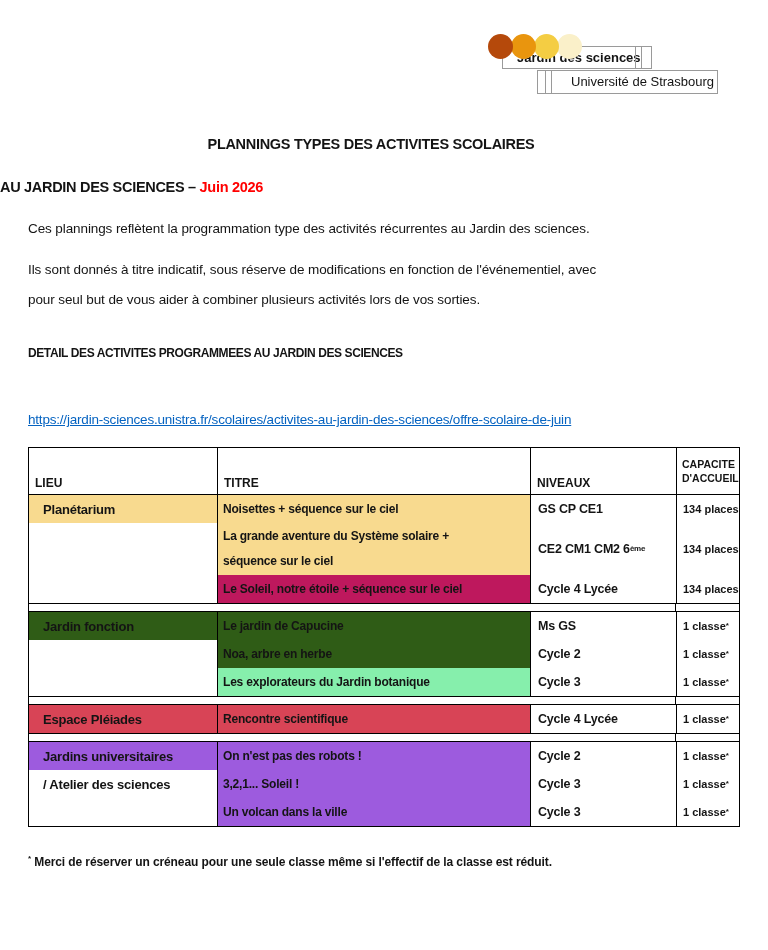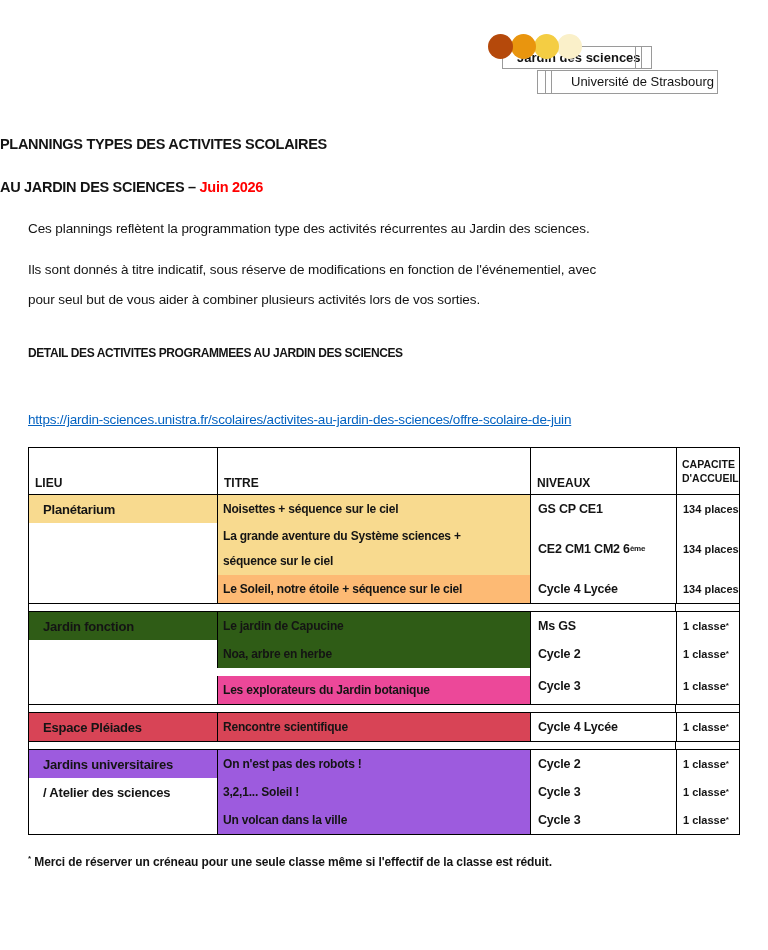--- a/index.html
+++ b/index.html
@@ -13,21 +13,21 @@
   .lbox1{left:502px;top:46px;width:150px;height:23px;z-index:2;
          font-weight:bold;font-size:13px;line-height:21px;padding-left:14px;}
   .lbox1::before{content:"";position:absolute;right:15px;top:0;bottom:0;border-left:1px solid #9a9a9a;}
   .lbox1::after{content:"";position:absolute;right:9px;top:0;bottom:0;border-left:1px solid #9a9a9a;}
   .lbox2{left:537px;top:70px;width:181px;height:24px;z-index:3;
          font-size:13px;line-height:22px;padding-left:33px;}
   .lbox2::before{content:"";position:absolute;left:7px;top:0;bottom:0;border-left:1px solid #9a9a9a;}
   .lbox2::after{content:"";position:absolute;left:13px;top:0;bottom:0;border-left:1px solid #9a9a9a;}
 
   
-  .title1{position:absolute;top:136px;left:0;width:742px;
+  .title1{position:absolute;top:136px;left:0;width:742px;text-align:center;
           font-weight:bold;font-size:14.5px;letter-spacing:-0.3px;}
   .title2{position:absolute;top:169px;left:0;width:742px;text-align:left;
           font-weight:bold;font-size:14.5px;letter-spacing:-0.3px;margin-top:10px;}
   .red{color:#FF0000;}
   .para{position:absolute;left:28px;margin:0;font-size:13.5px;line-height:30px;
         white-space:pre-line;letter-spacing:-0.1px;}
   .p1{top:214px;}
   .p2{top:255px;}
   .heading{position:absolute;left:28px;top:346px;font-weight:bold;font-size:12px;letter-spacing:-0.4px;}
   .p3{top:378px;}
@@ -105,30 +105,30 @@
           <div class="lieu-cell" style="grid-row: 1 / span 3;">
             <div class="lieu-label" style="background: rgb(248, 218, 143);">Planétarium</div>
           </div>
           <div class="trow-titre" style="grid-row: 1; background: rgb(248, 218, 143);">Noisettes + séquence sur le ciel</div>
           <div class="trow-niv" style="grid-row: 1;">
             <span>GS CP CE1</span>
           </div>
           <div class="trow-cap" style="grid-row: 1;">
             <span>134 places</span>
           </div>
-          <div class="trow-titre wrap" style="grid-row: 2; background: rgb(248, 218, 143);">La grande aventure du Système sciences +
+          <div class="trow-titre wrap" style="grid-row: 2; background: rgb(248, 218, 143);">La grande aventure du Système solaire +
 séquence sur le ciel</div>
           <div class="trow-niv" style="grid-row: 2;">
             <span>CE2 CM1 CM2 6</span>
             <sup>ème</sup>
           </div>
           <div class="trow-cap" style="grid-row: 2;">
             <span>134 places</span>
           </div>
-          <div class="trow-titre" style="grid-row: 3; background: #fdba74;">Le Soleil, notre étoile + séquence sur le ciel</div>
+          <div class="trow-titre" style="grid-row: 3; background: #be185d;">Le Soleil, notre étoile + séquence sur le ciel</div>
           <div class="trow-niv" style="grid-row: 3;">
             <span>Cycle 4 Lycée</span>
           </div>
           <div class="trow-cap" style="grid-row: 3;">
             <span>134 places</span>
           </div>
         </div>
         <div class="tspacer"></div>
         <div class="tgroup">
           <div class="lieu-cell" style="grid-row: 1 / span 3;">
@@ -143,21 +143,21 @@
             <sup>*</sup>
           </div>
           <div class="trow-titre" style="grid-row: 2; background: rgb(47, 92, 22);">Noa, arbre en herbe</div>
           <div class="trow-niv" style="grid-row: 2;">
             <span>Cycle 2</span>
           </div>
           <div class="trow-cap" style="grid-row: 2;">
             <span>1 classe</span>
             <sup>*</sup>
           </div>
-          <div class="trow-titre" style="grid-row: 3; background: #ec4899; margin-top: 8px;">Les explorateurs du Jardin botanique</div>
+          <div class="trow-titre" style="grid-row: 3; background: #86efac;">Les explorateurs du Jardin botanique</div>
           <div class="trow-niv" style="grid-row: 3;">
             <span>Cycle 3</span>
           </div>
           <div class="trow-cap" style="grid-row: 3;">
             <span>1 classe</span>
             <sup>*</sup>
           </div>
         </div>
         <div class="tspacer"></div>
         <div class="tgroup">

